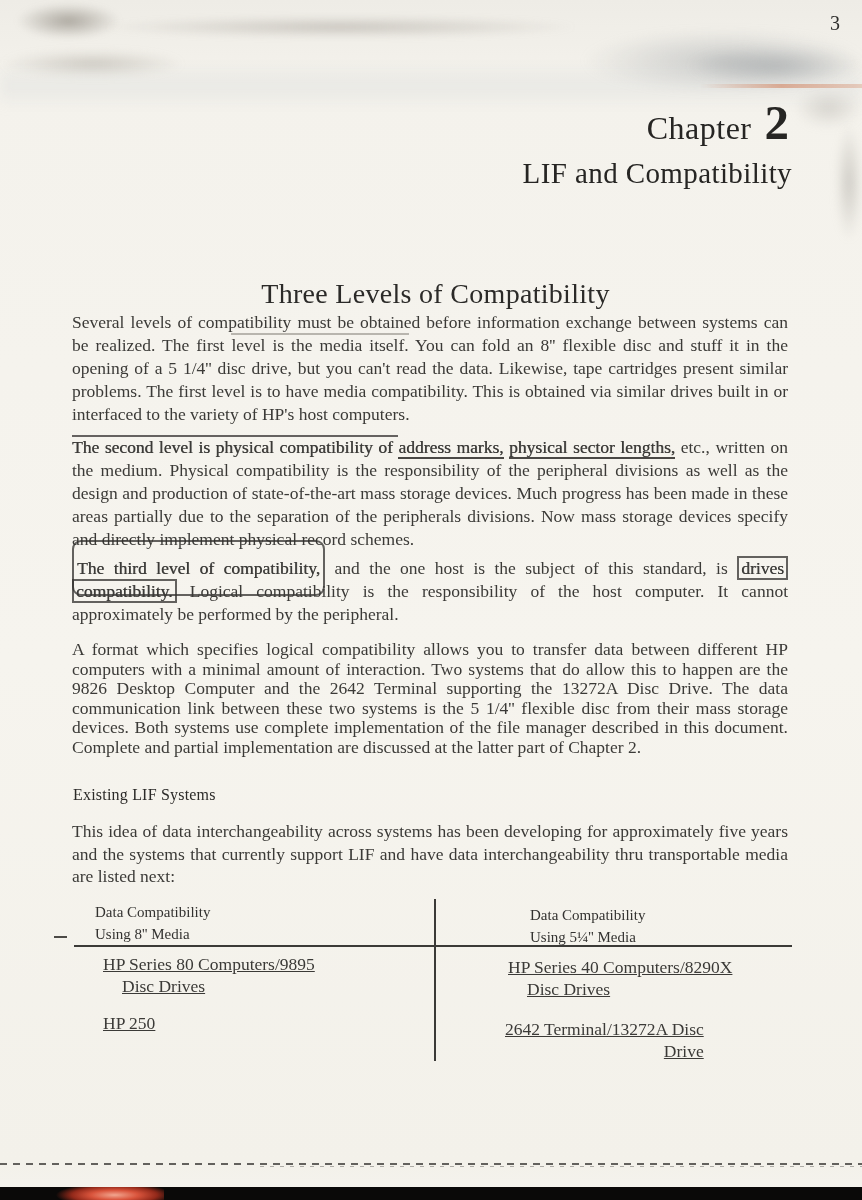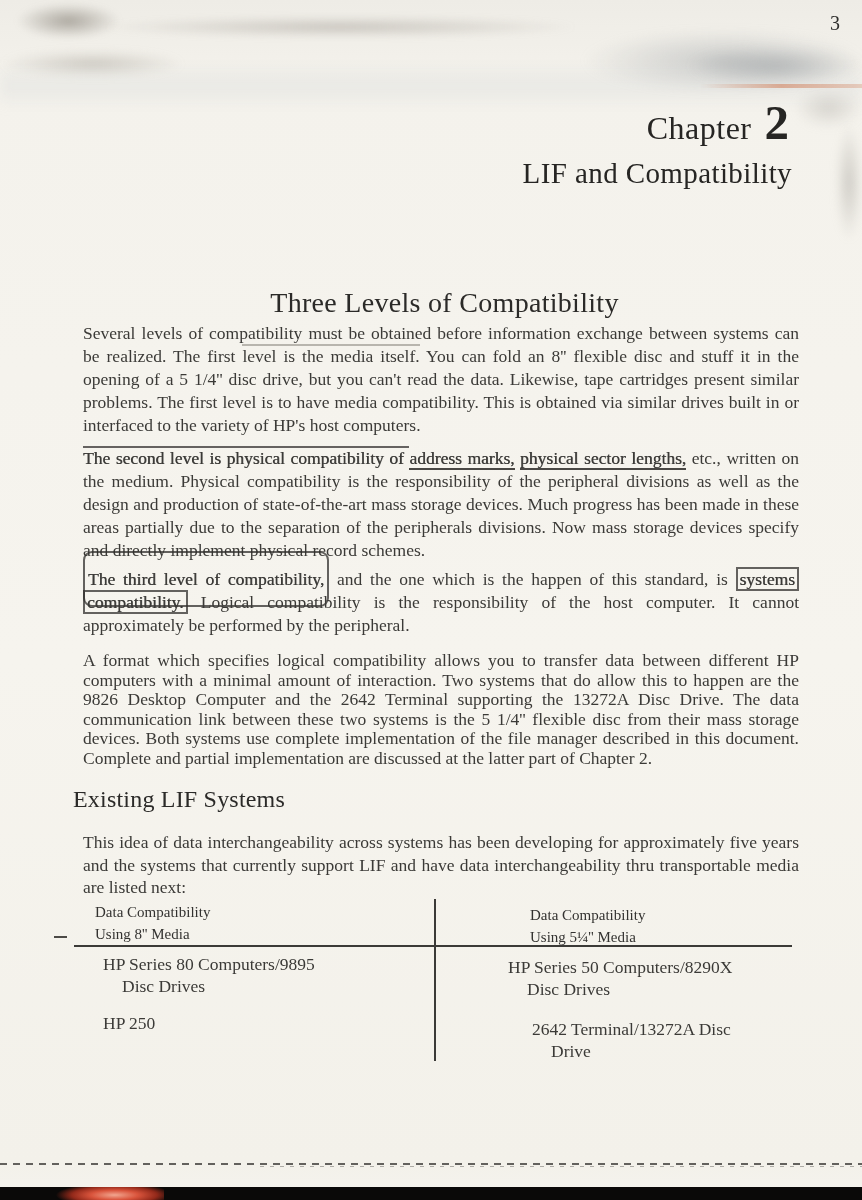--- a/index.html
+++ b/index.html
@@ -8,52 +8,52 @@
     background:linear-gradient(180deg,#eeece6 0%,#f4f2ec 7%,#f6f4ee 55%,#f3f1ea 97%,#f5f3ee 100%);
     font-family:"Liberation Serif","DejaVu Serif",serif;
     color:#3a3a38;
   }
   .smudge{position:absolute;pointer-events:none;}
   .pagenum{position:absolute;top:12px;right:22px;font-size:20px;color:#2f2f2d;}
   .chapter-row{position:absolute;top:94px;right:72px;display:flex;align-items:baseline;gap:13px;color:#262523;}
   .chapter-label{font-size:32px;letter-spacing:0.5px;}
   .chapter-number{font-size:49px;font-weight:700;letter-spacing:1px;}
   .chapter-title{position:absolute;top:157px;right:70px;font-size:29px;letter-spacing:0.4px;color:#262523;}
-  .section-heading{position:absolute;left:72px;width:719px;top:274px;margin:13px;text-align:center;
+  .section-heading{position:absolute;left:72px;width:719px;top:274px;margin:4px;text-align:center;
     font-size:28px;font-weight:500;letter-spacing:0.3px;color:#2b2a28;}
-  .body-p{position:absolute;left:72px;width:716px;margin:11px;text-align:justify;
+  .body-p{position:absolute;left:72px;width:716px;margin:0;text-align:justify;
     font-size:17.5px;color:#3b3a37;}
   .p1{top:311px;line-height:23px;}
   .p2{top:436px;line-height:23px;}
   .p3{top:557px;line-height:23px;}
   .p4{top:640px;line-height:19.5px;}
-  .subsection-heading{position:absolute;left:73px;top:786px;margin:0;font-size:24px;font-weight:500;
+  .subsection-heading{position:absolute;left:73px;top:786px;margin:0;font-size:16px;font-weight:500;
     letter-spacing:0.2px;color:#2b2a28;}
   .p5{top:820px;line-height:22.5px;}
   
   .pen-faint{border-top:2px solid rgba(110,106,98,0.45);}
   .pen-over{border-top:2.5px solid rgba(52,50,48,0.75);text-shadow:0.4px 0 0 rgba(40,40,40,0.7);}
   .pen-underline{border-bottom:2.5px solid rgba(42,40,38,0.85);text-shadow:0.4px 0 0 rgba(40,40,40,0.7);}
   .pen-circle{border:2px solid rgba(50,48,46,0.75);border-radius:9px;padding:16px 3px;
     text-shadow:0.4px 0 0 rgba(40,40,40,0.7);}
   .pen-box{border:2px solid rgba(50,48,46,0.75);padding:0 2px;
     -webkit-box-decoration-break:clone;box-decoration-break:clone;
     text-shadow:0.4px 0 0 rgba(40,40,40,0.7);}
   
   .t-dash{position:absolute;left:54px;top:936px;width:13px;height:2px;background:#4c4a46;}
   .t-hrule{position:absolute;left:74px;top:945px;width:718px;height:2px;background:#3b3a37;}
   .t-vline{position:absolute;left:434px;top:899px;width:2px;height:162px;background:#3b3a37;}
   .t-head{position:absolute;text-align:left;font-size:15px;line-height:21.5px;color:#333230;width:240px;}
   .t-head-1{left:95px;top:902px;}
   .t-head-2{left:530px;top:905px;}
-  .t-cell{position:absolute;font-size:17.5px;line-height:22px;color:#3b3a37;}
+  .t-cell{position:absolute;font-size:17.5px;line-height:22px;color:#3b3a37;text-decoration:underline;}
   .c1r1{left:103px;top:953px;}
   .c1r2{left:103px;top:1012px;}
   .c2r1{left:508px;top:956px;}
-  .c2r2{left:532px;top:1018px;}
+  .c2r2{left:505px;top:1018px;text-align:right;}
   .t-cell .line2{padding-left:19px;}
   
   .dotted-edge{position:absolute;left:0;top:1163px;width:862px;height:2px;opacity:.85;
     background:repeating-linear-gradient(90deg,rgba(55,53,50,.9) 0 7px,rgba(55,53,50,0) 7px 13px);}
   .dotted-edge2{position:absolute;left:260px;top:1166px;width:602px;height:1px;opacity:.5;
     background:repeating-linear-gradient(90deg,rgba(70,68,64,.8) 0 4px,rgba(70,68,64,0) 4px 10px);}
   .scan-strip{position:absolute;left:0;top:1187px;width:862px;height:13px;background:#0a0908;overflow:hidden;}
   .fingertip{position:absolute;left:46px;top:0;width:118px;height:13px;
     background:radial-gradient(ellipse 62% 115% at 58% 62%, #f2a68f 0%, #d9543c 32%, #93291a 58%, rgba(25,8,6,0) 80%);}
 </style>
@@ -79,21 +79,21 @@
       <span class="chapter-number">2</span>
     </div>
   <div class="chapter-title">LIF and Compatibility</div>
 
   <h2 class="section-heading">Three Levels of Compatibility</h2>
 
   <p class="body-p p1"><span>Several levels of compatibility must be obtained before information exchange between systems can be realized. The first </span><span class="pen-faint">level is the media itself.</span><span> You can fold an 8'' flexible disc and stuff it in the opening of a 5 1/4'' disc drive, but you can't read the data. Likewise, tape cartridges present similar problems. The first level is to have media compatibility. This is obtained via similar drives built in or interfaced to the variety of HP's host computers.</span></p>
 
   <p class="body-p p2"><span class="pen-over">The second level is physical compatibility of </span><span class="pen-underline">address marks,</span><span> </span><span class="pen-underline">physical sector lengths,</span><span> etc., written on the medium. Physical compatibility is the responsibility of the peripheral divisions as well as the design and production of state-of-the-art mass storage devices. Much progress has been made in these areas partially due to the separation of the peripherals divisions. Now mass storage devices specify and directly implement physical record schemes.</span></p>
 
-  <p class="body-p p3"><span class="pen-circle">The third level of compatibility,</span><span> and the one which is the happen of this standard, is </span><span class="pen-box">systems</span><span> </span><span class="pen-box">compatibility.</span><span> Logical compatibility is the responsibility of the host computer. It cannot approximately be performed by the peripheral.</span></p>
+  <p class="body-p p3"><span class="pen-circle">The third level of compatibility,</span><span> and the one host is the subject of this standard, is </span><span class="pen-box">drives</span><span> </span><span class="pen-box">compatibility.</span><span> Logical compatibility is the responsibility of the host computer. It cannot approximately be performed by the peripheral.</span></p>
 
   <p class="body-p p4">A format which specifies logical compatibility allows you to transfer data between different HP computers with a minimal amount of interaction. Two systems that do allow this to happen are the 9826 Desktop Computer and the 2642 Terminal supporting the 13272A Disc Drive. The data communication link between these two systems is the 5 1/4'' flexible disc from their mass storage devices. Both systems use complete implementation of the file manager described in this document. Complete and partial implementation are discussed at the latter part of Chapter 2.</p>
 
   <h3 class="subsection-heading">Existing LIF Systems</h3>
   <p class="body-p p5">This idea of data interchangeability across systems has been developing for approximately five years and the systems that currently support LIF and have data interchangeability thru transportable media are listed next:</p>
 
   <div>
     <div class="t-dash"></div>
     <div class="t-hrule"></div>
     <div class="t-vline"></div>
@@ -108,21 +108,21 @@
     </div>
 
     <div class="t-cell c1r1">
       <div>HP Series 80 Computers/9895</div>
       <div class="line2">Disc Drives</div>
     </div>
     <div class="t-cell c1r2">
       <div>HP 250</div>
     </div>
     <div class="t-cell c2r1">
-      <div>HP Series 50 Computers/8290X</div>
+      <div>HP Series 40 Computers/8290X</div>
       <div class="line2">Disc Drives</div>
     </div>
     <div class="t-cell c2r2">
       <div>2642 Terminal/13272A Disc</div>
       <div class="line2">Drive</div>
     </div>
   </div>
 
   <div class="dotted-edge"></div>
   <div class="dotted-edge2"></div>

